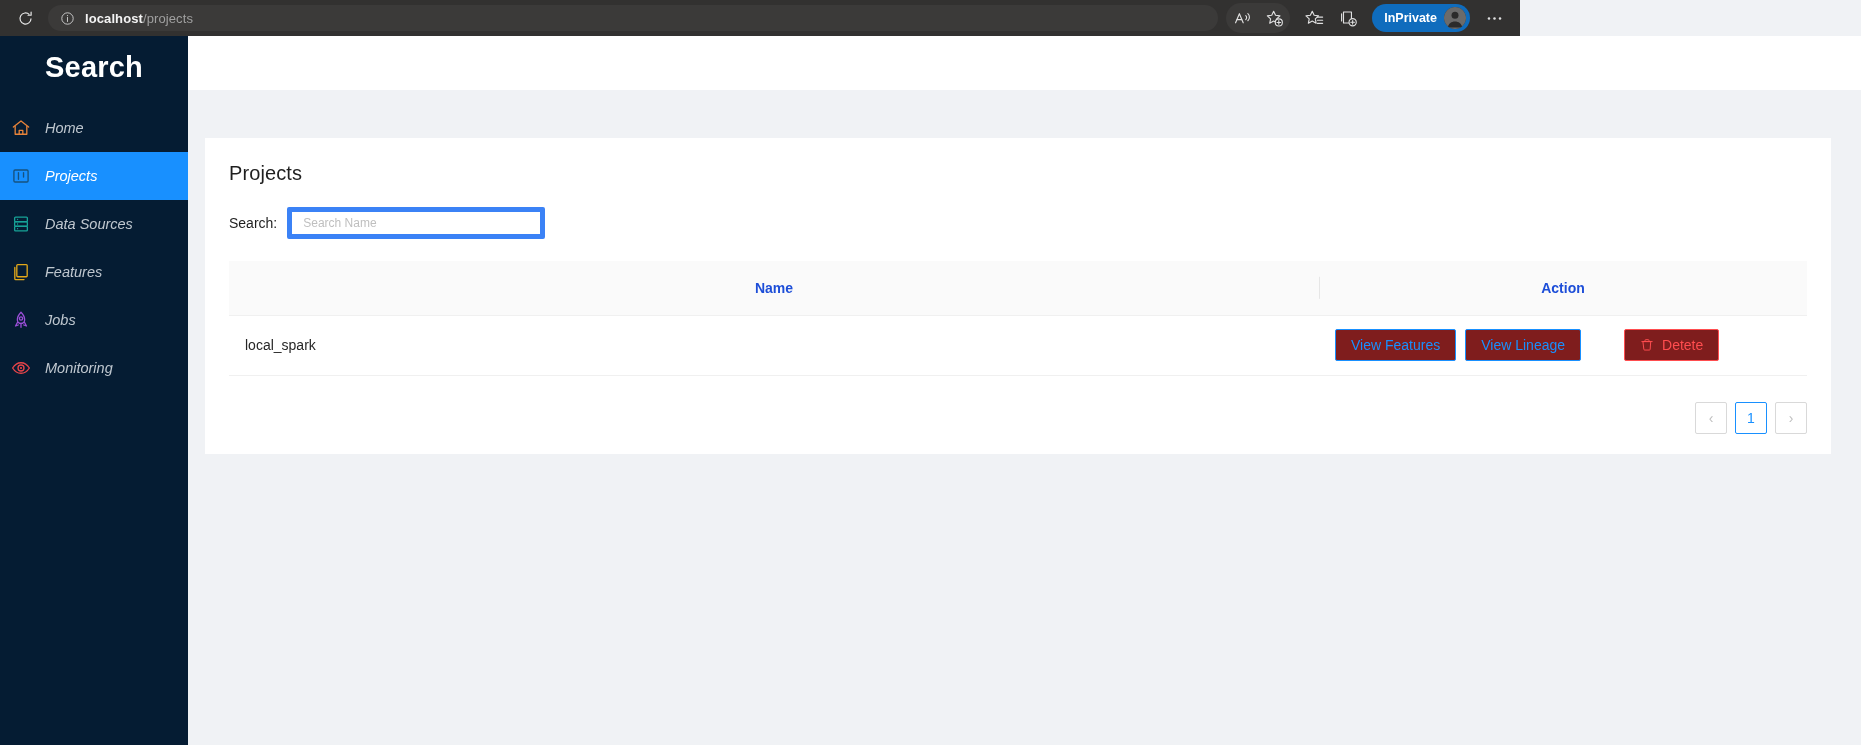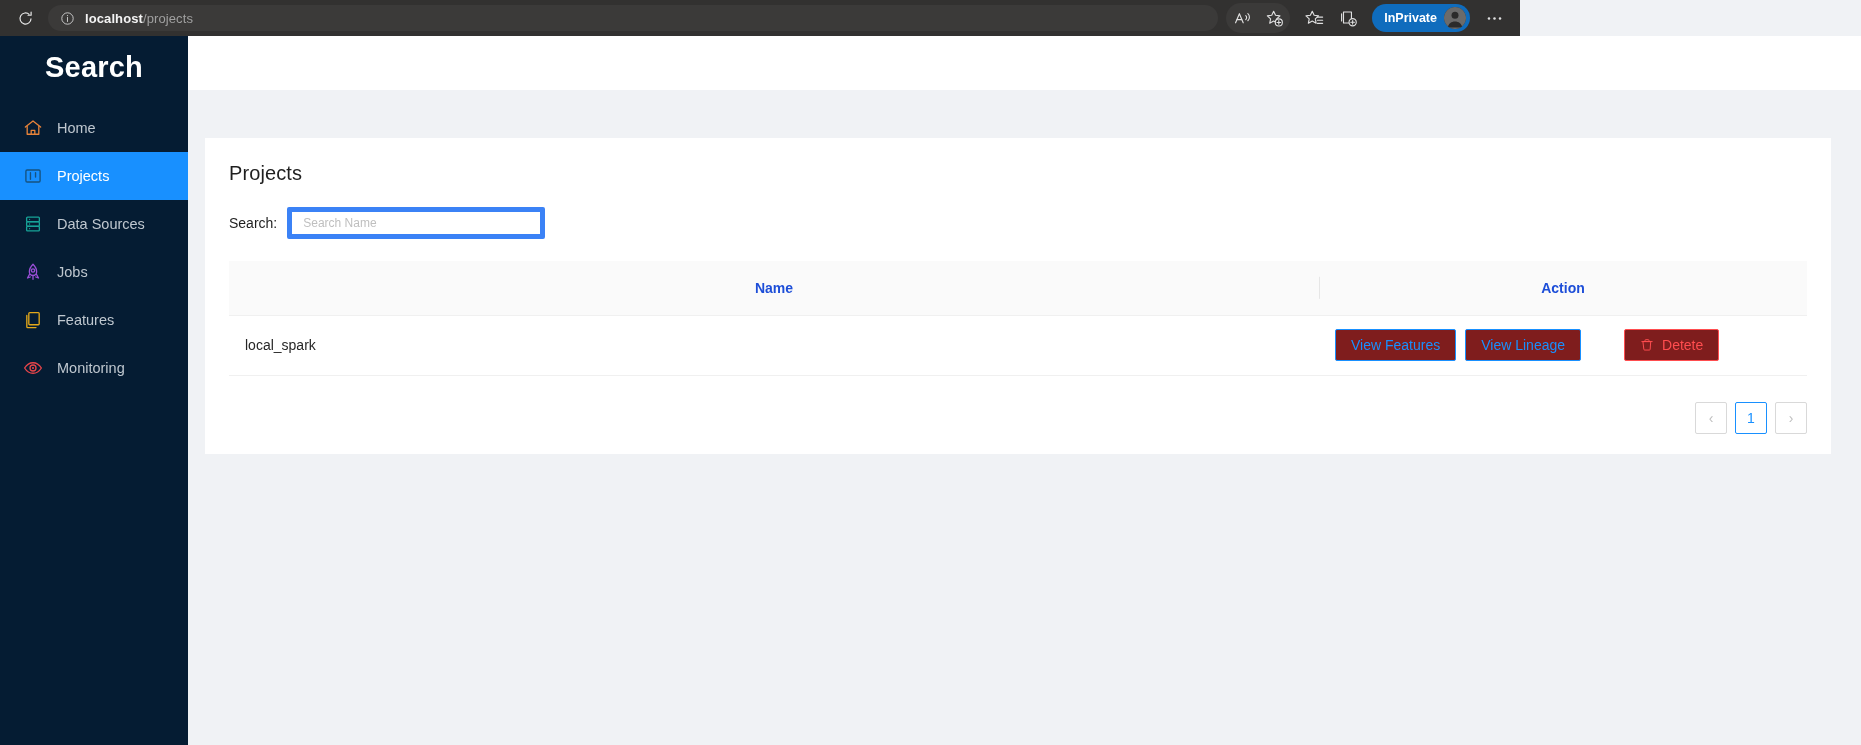--- a/index.html
+++ b/index.html
@@ -123,24 +123,25 @@
     color: #ffffff;
     font-size: 29px;
     font-weight: bold;
     letter-spacing: .2px;
   }
   .menu { margin-top: 6px; }
   .menu-item {
     height: 48px;
     display: flex;
     align-items: center;
-    padding-left: 22px;
+    padding-left: 10px;
     cursor: pointer;
     color: #bfc7cf;
     font-size: 14.5px;
+    font-style: italic;
   }
   .menu-item.active {
     background: #1890ff;
     color: #ffffff;
   }
   .menu-icon {
     width: 22px; height: 22px;
     margin-right: 13px;
     display: flex; align-items: center; justify-content: center;
     flex: 0 0 auto;
@@ -405,39 +406,39 @@
             <circle cx="7.2" cy="5.9" r="0.75" fill="#17a398" stroke="none"></circle>
             <circle cx="7.2" cy="11" r="0.75" fill="#17a398" stroke="none"></circle>
             <circle cx="7.2" cy="16.1" r="0.75" fill="#17a398" stroke="none"></circle>
           </svg>
         </span>
         <span>Data Sources</span>
       </div>
 
       <div class="menu-item">
         <span class="menu-icon">
+          <svg width="20" height="20" viewBox="0 0 22 22" fill="none" stroke="#e3a81a" stroke-width="1.45" stroke-linejoin="round" stroke-linecap="round">
+            <path d="M7.4 2.9h9.4a1 1 0 0 1 1 1v11.3a1 1 0 0 1-1 1H7.4a1 1 0 0 1-1-1V3.9a1 1 0 0 1 1-1z"></path>
+            <path d="M4.2 6v12.3a1 1 0 0 0 1 1h9.1"></path>
+          </svg>
+        </span>
+        <span>Features</span>
+      </div>
+
+      <div class="menu-item">
+        <span class="menu-icon">
           <svg width="20" height="20" viewBox="0 0 22 22" fill="none" stroke="#9b4fd8" stroke-width="1.45" stroke-linejoin="round" stroke-linecap="round">
             <path d="M11 2.4c2.7 2.6 4 5.6 4 8.6 0 2-1.8 3.8-4 3.8s-4-1.8-4-3.8c0-3 1.3-6 4-8.6z"></path>
             <circle cx="11" cy="9.3" r="1.8"></circle>
             <path d="M7.2 13.4 5 17.6l3-1.1"></path>
             <path d="M14.8 13.4 17 17.6l-3-1.1"></path>
             <line x1="11" y1="14.8" x2="11" y2="19"></line>
           </svg>
         </span>
         <span>Jobs</span>
-      </div>
-
-      <div class="menu-item">
-        <span class="menu-icon">
-          <svg width="20" height="20" viewBox="0 0 22 22" fill="none" stroke="#e3a81a" stroke-width="1.45" stroke-linejoin="round" stroke-linecap="round">
-            <path d="M7.4 2.9h9.4a1 1 0 0 1 1 1v11.3a1 1 0 0 1-1 1H7.4a1 1 0 0 1-1-1V3.9a1 1 0 0 1 1-1z"></path>
-            <path d="M4.2 6v12.3a1 1 0 0 0 1 1h9.1"></path>
-          </svg>
-        </span>
-        <span>Features</span>
       </div>
 
       <div class="menu-item">
         <span class="menu-icon">
           <svg width="20" height="20" viewBox="0 0 22 22" fill="none" stroke="#e8454a" stroke-width="1.45">
             <path d="M1.8 11C4.2 7.1 7.4 5.2 11 5.2S17.8 7.1 20.2 11c-2.4 3.9-5.6 5.8-9.2 5.8S4.2 14.9 1.8 11z"></path>
             <circle cx="11" cy="11" r="3.3"></circle>
             <circle cx="11" cy="11" r="1.2" fill="#e8454a" stroke="none"></circle>
           </svg>
         </span>

